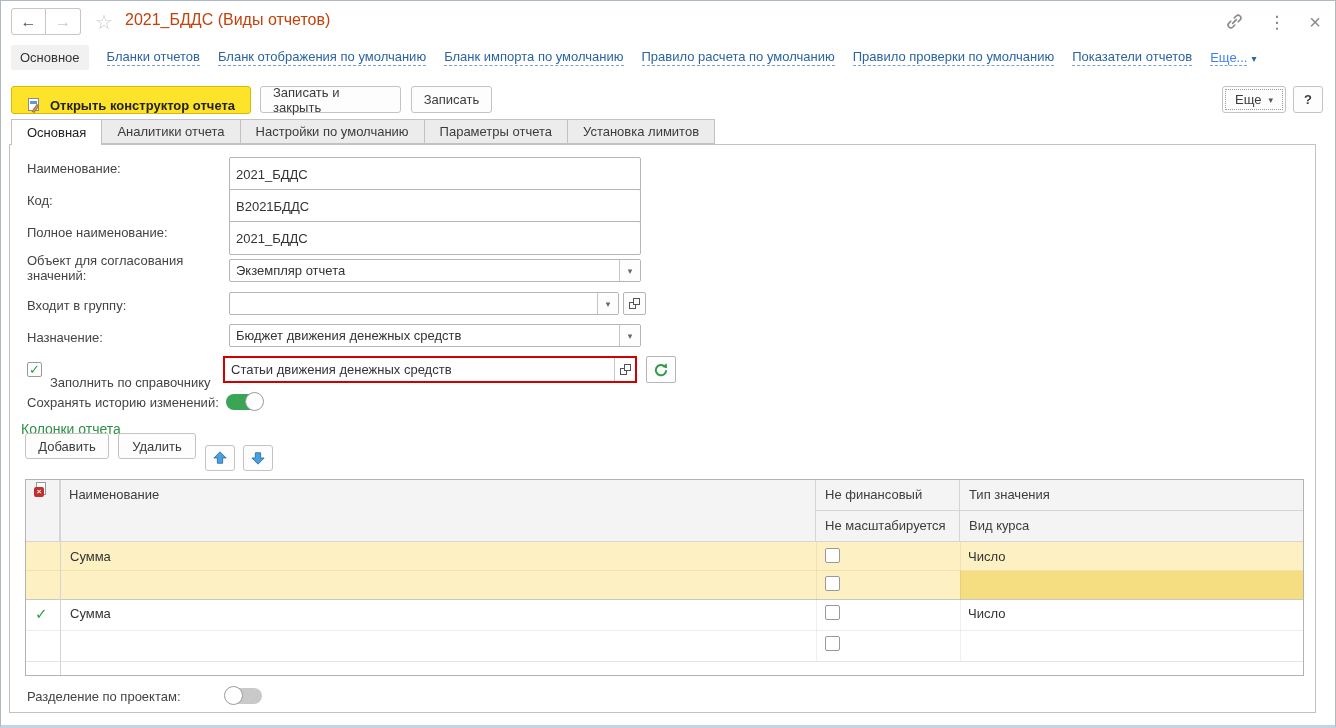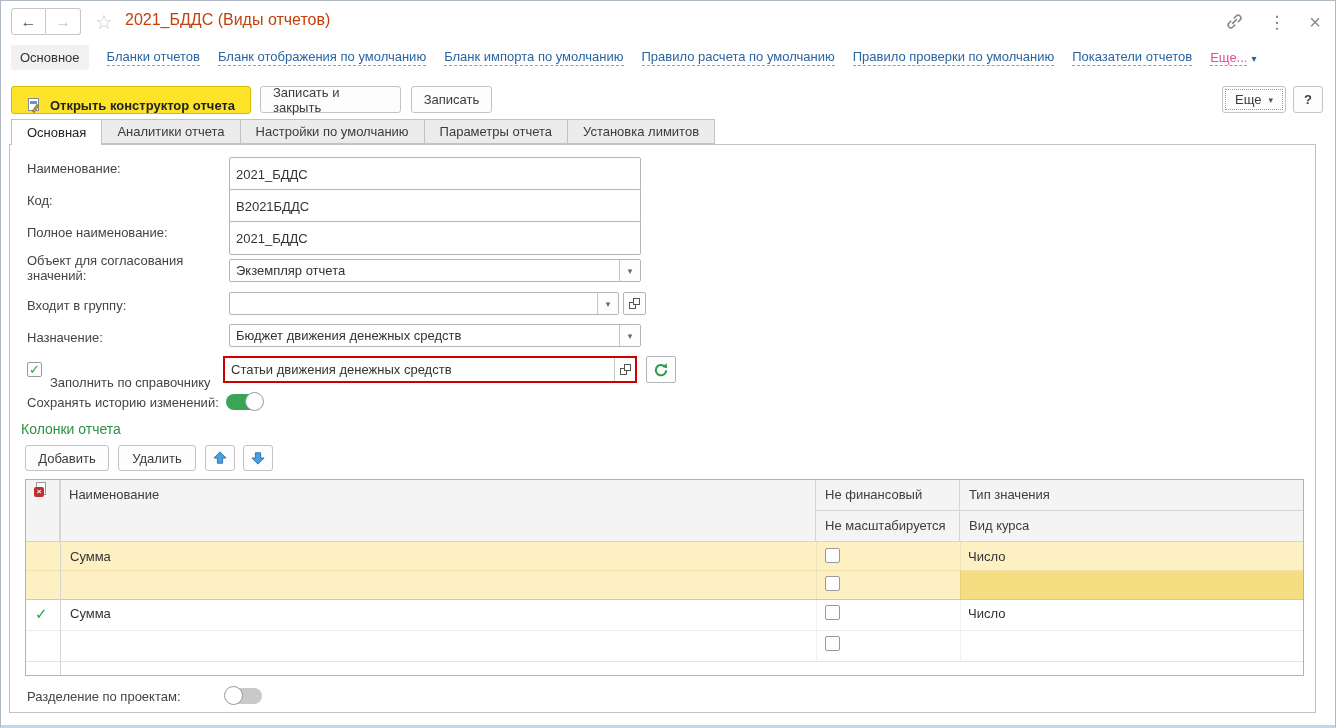--- a/index.html
+++ b/index.html
@@ -18,21 +18,21 @@
   .star { position:absolute; left:94px; top:9px; font-size:20px; color:#c9c9c9; }
   .wtitle { position:absolute; left:124px; top:10px; font-size:16px; color:#c2410c; }
   .winicons { position:absolute; right:14px; top:10px; display:flex; gap:24px; align-items:center; color:#8a8a8a; }
   .winicons .kebab { font-size:17px; color:#7e7e7e; cursor:pointer; }
   .winicons .closex { font-size:20px; color:#8a8a8a; cursor:pointer; }
 
   
   .navbar { position:absolute; left:10px; top:42px; height:28px; display:flex; align-items:center; gap:18px; white-space:nowrap; }
   .nav-active { background:#f1f1f1; color:#333; padding:5px 9px; border-radius:2px; cursor:pointer; }
   .nav-link { color:#2c64a0; border-bottom:1px dashed #7ba2c8; padding-bottom:1px; cursor:pointer; }
-  .nav-more { color:#ec4899; cursor:pointer; border-bottom:1px dashed #7ba2c8; }
+  .nav-more { color:#3b82f6; cursor:pointer; border-bottom:1px dashed #7ba2c8; }
   .nav-caret { color:#2c64a0; font-size:10px; margin-left:4px; }
 
   
   .toolbar { position:absolute; left:0; top:84px; width:100%; height:30px; }
   .btn { display:inline-flex; align-items:center; justify-content:center; height:27px; background:#fdfdfd;
          border:1px solid #c3c3c3; border-radius:3px; color:#3b3b3b; padding:0 12px; cursor:pointer; }
   .btn-yellow { position:absolute; left:10px; top:1px; width:240px; height:28px; background:#fde32a;
                 border:1px solid #d9ba00; border-radius:3px; font-weight:bold; color:#222;
                 display:flex; align-items:flex-end; justify-content:center; gap:8px; cursor:pointer; }
   .constructor-ic { position:relative; width:15px; height:15px; }
@@ -81,21 +81,21 @@
                 background:#fdfdfd; display:flex; align-items:center; justify-content:center; cursor:pointer; }
 
   .toggle { position:absolute; width:36px; height:16px; border-radius:9px; cursor:pointer; }
   .toggle .knob { position:absolute; top:-2px; width:19px; height:19px; border-radius:50%; background:#fff; border:1px solid #9a9a9a; }
   .toggle.on  { background:#3aa655; }
   .toggle.on .knob { right:-2px; }
   .toggle.off { background:#c9c9c9; }
   .toggle.off .knob { left:-2px; }
 
   .section-title { position:absolute; left:20px; top:420px; color:#2e9146; font-size:14px; }
-  .colbtn { position:absolute; top:444px; height:26px; }
+  .colbtn { position:absolute; top:432px; height:26px; }
   .arrowbtn { position:absolute; top:444px; width:30px; height:26px; background:#fdfdfd; border:1px solid #c3c3c3;
               border-radius:3px; display:flex; align-items:center; justify-content:center; cursor:pointer; }
 
   
   .grid { position:absolute; left:24px; top:478px; width:1279px; height:197px; border:1px solid #b3b3b3; background:#fff; }
   .cell { position:absolute; overflow:hidden; }
   .hcell { background:#f4f4f4; color:#3d3d3d; border-right:1px solid #d5d5d5; border-bottom:1px solid #d5d5d5; padding:7px 0 0 9px; }
   .vline { position:absolute; width:1px; background:rgba(0,0,0,0.06); }
   .hline { position:absolute; height:1px; left:0; width:100%; }
   .doc-ic { position:relative; width:12px; height:15px; margin:2px 0 0 8px; }

